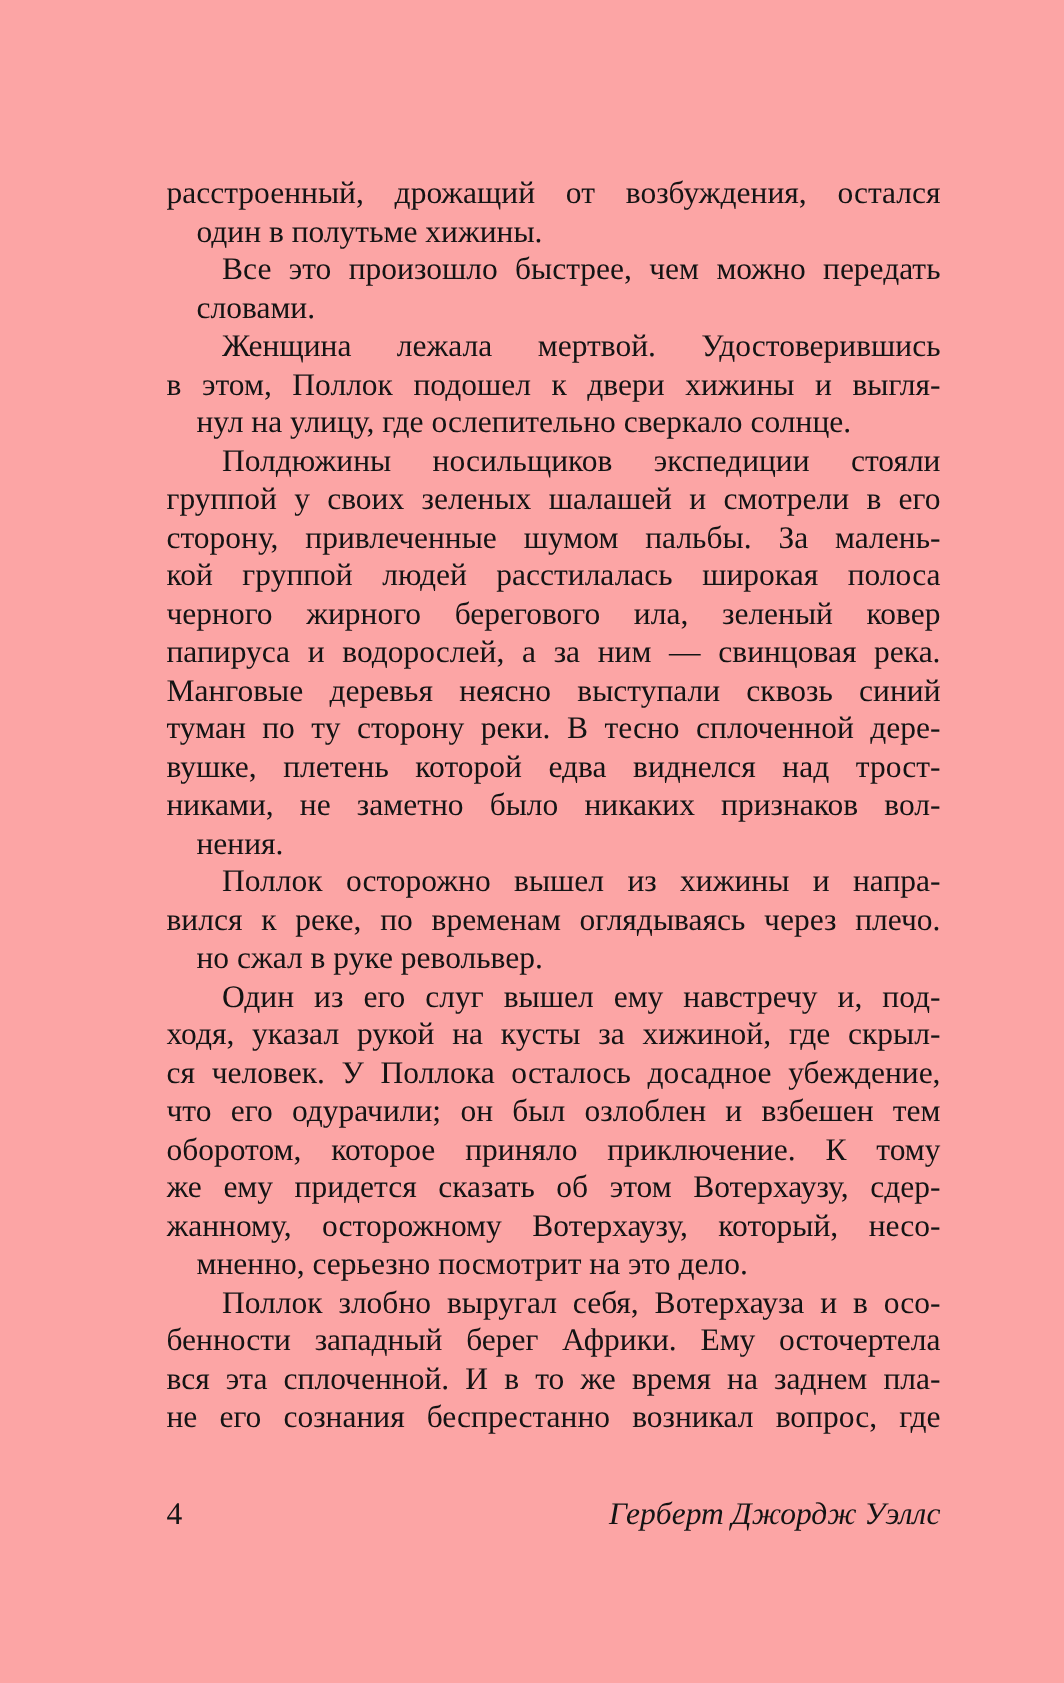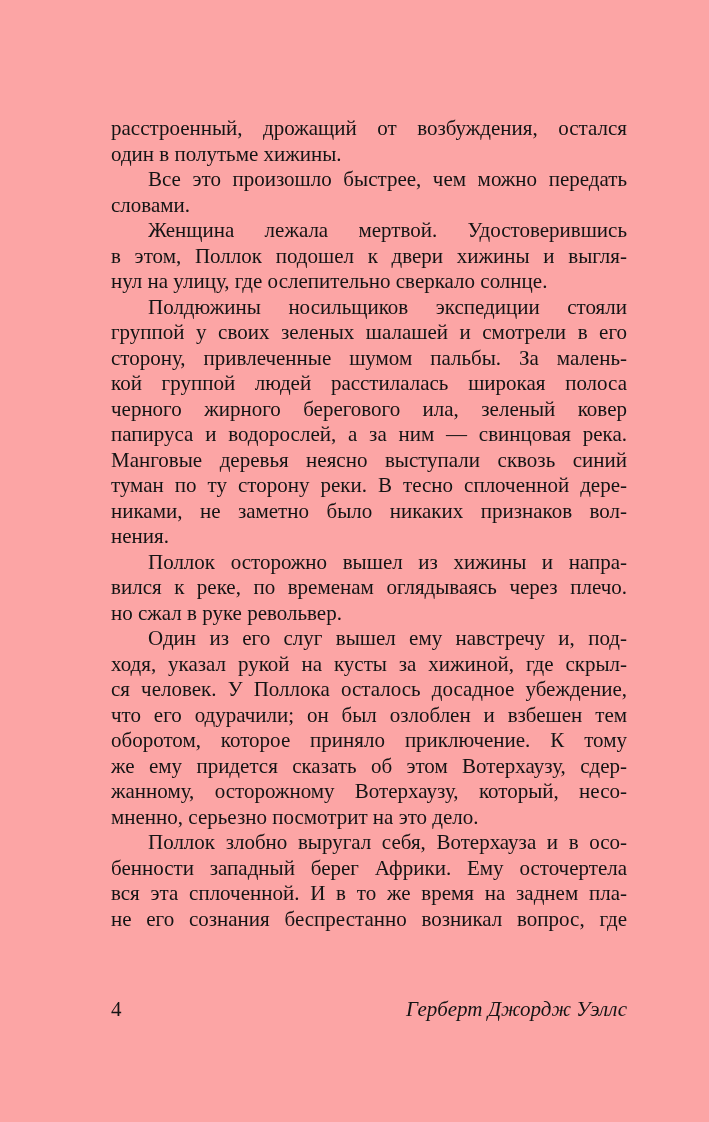--- a/index.html
+++ b/index.html
@@ -31,20 +31,21 @@
   .line {
     text-align: justify;
     text-align-last: justify;
     white-space: normal;
     height: 25.5px;
     overflow: hidden;
   }
   .line.last {
     text-align: center;
     text-align-last: left;
+    margin-left: 20px;
   }
   .line.indent {
     text-indent: 37px;
   }
   .footer {
     position: absolute;
     left: 111px;
     top: 996px;
     width: 516px;
     display: flex;
@@ -80,20 +81,21 @@
       </div>
       <div class="paragraph">
         <div class="line indent">Полдюжины носильщиков экспедиции стояли</div>
         <div class="line">группой у своих зеленых шалашей и смотрели в его</div>
         <div class="line">сторону, привлеченные шумом пальбы. За малень-</div>
         <div class="line">кой группой людей расстилалась широкая полоса</div>
         <div class="line">черного жирного берегового ила, зеленый ковер</div>
         <div class="line">папируса и водорослей, а за ним — свинцовая река.</div>
         <div class="line">Манговые деревья неясно выступали сквозь синий</div>
         <div class="line">туман по ту сторону реки. В тесно сплоченной дере-</div>
+        <div class="line">вушке, плетень которой едва виднелся над трост-</div>
         <div class="line">никами, не заметно было никаких признаков вол-</div>
         <div class="line last">нения.</div>
       </div>
       <div class="paragraph">
         <div class="line indent">Поллок осторожно вышел из хижины и напра-</div>
         <div class="line">вился к реке, по временам оглядываясь через плечо.</div>
         <div class="line last">но сжал в руке револьвер.</div>
       </div>
       <div class="paragraph">
         <div class="line indent">Один из его слуг вышел ему навстречу и, под-</div>

